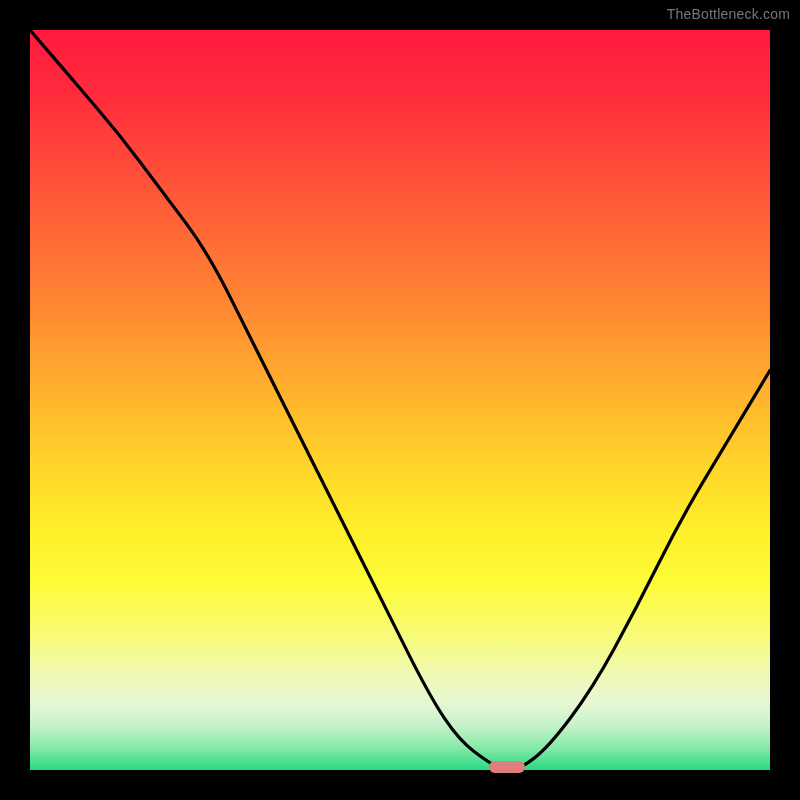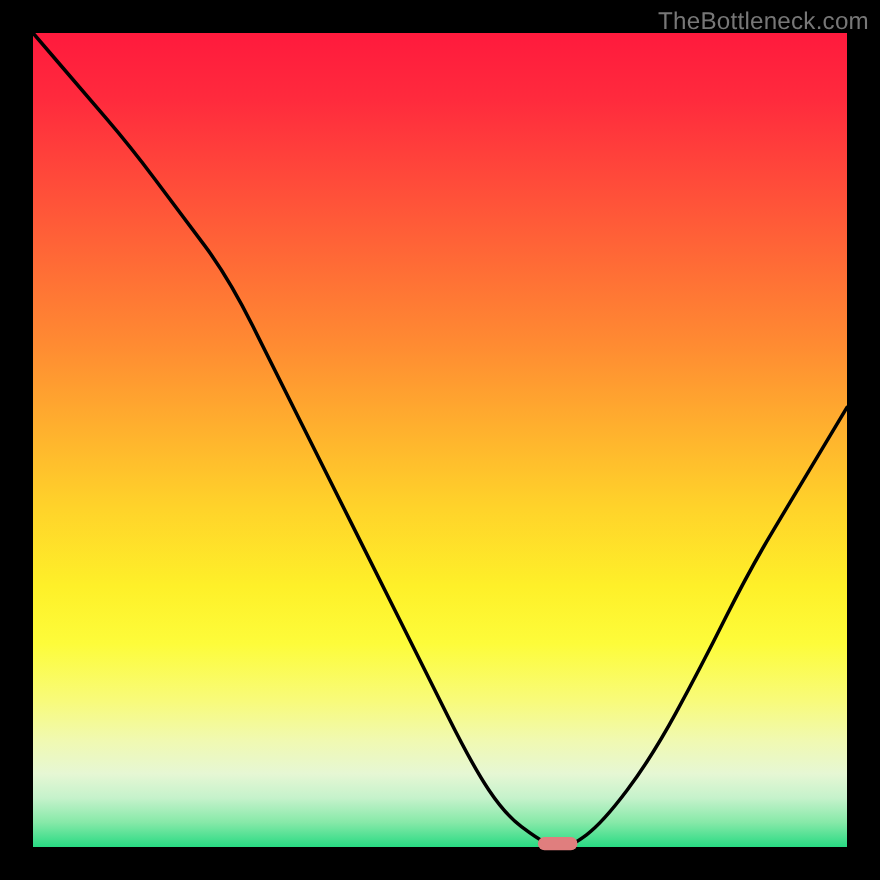--- a/index.html
+++ b/index.html
@@ -60,21 +60,21 @@
     height: 12px;
     border-radius: 6px;
     background: #e07e7e;
     transform: translate(-50%, -50%);
   }
   .watermark {
     position: absolute;
     top: 6px;
     right: 10px;
     color: #777;
-    font-size: 22px;
+    font-size: 14px;
     letter-spacing: 0.2px;
     user-select: none;
     text-align: right;
   }
 </style>
 </head>
 <body>
 
 <div class="chart-wrap">
 

